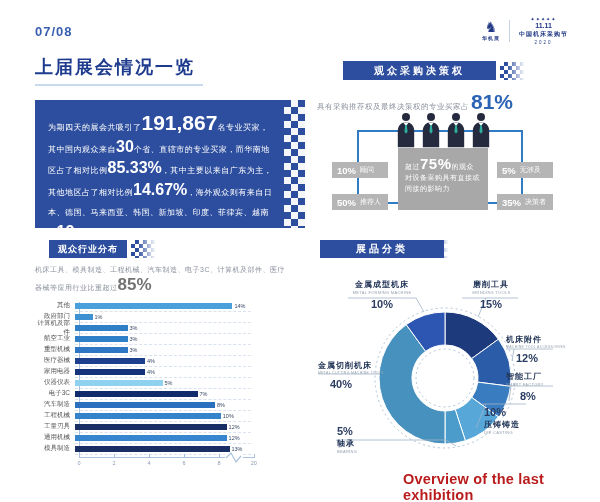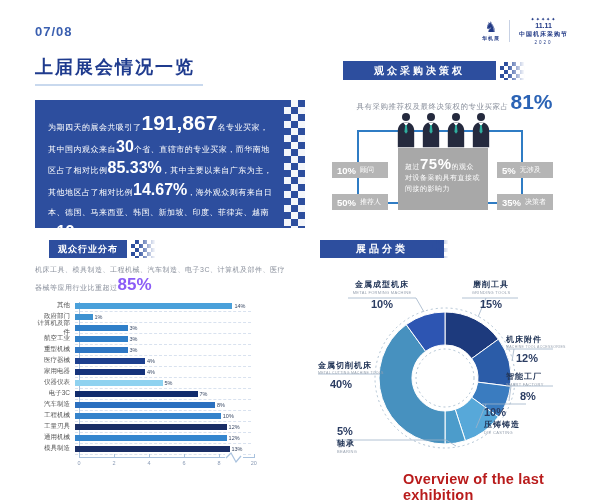--- a/index.html
+++ b/index.html
@@ -41,38 +41,38 @@
   #head-exhibits { left:320px; top:240px; width:124px; height:18px; font-size:10px; line-height:18px; letter-spacing:3px; }
   .head-checker { position:absolute; width:26px; height:18px;
      background:repeating-conic-gradient(#2D4E9E 0 25%, transparent 0 50%); background-size:8px 8px;
      -webkit-mask-image:linear-gradient(90deg,#000 25%,transparent 95%);
      mask-image:linear-gradient(90deg,#000 25%,transparent 95%); }
   #chk-decision { left:500px; top:62px; }
   #chk-industry { left:131px; top:240px; }
   #chk-exhibits { left:424px; top:240px; }
 
   
-  .stat-line { position:absolute; left:317px; top:90px; display:flex; align-items:baseline; gap:2px; width:275px;justify-content:center; }
+  .stat-line { position:absolute; left:317px; top:90px; display:flex; align-items:baseline; gap:2px; width:275px; }
   .stat-line .slabel { font-size:7.5px; color:#8A909C; letter-spacing:0.5px; }
   .stat-line .svalue { font-size:21px; font-weight:700; color:#2B63B5; }
 
   .dline { position:absolute; background:#2F7CC4; z-index:1; }
   .people { position:absolute; left:396px; top:111px; display:flex; gap:5px; z-index:2; }
   .center-box { position:absolute; left:398px; top:148px; width:90px; height:62px; background:#A8A8A8;
                 color:#fff; z-index:3; padding:8px 7px; font-size:7px; line-height:11px; letter-spacing:0.5px; }
   .center-box .cb-big { font-size:15px; font-weight:700; line-height:1; }
   .role { position:absolute; width:56px; height:16px; background:#B5B5B5; color:#fff; z-index:3;
           display:flex; align-items:center; gap:4px; padding:0 5px; }
   .role .rv { font-size:9.5px; font-weight:700; }
   .role .rl { font-size:7px; }
 
   
   .ind-desc { position:absolute; left:35px; top:263px; width:252px; font-size:7px; line-height:13px;
               color:#8A909C; letter-spacing:0.5px; }
-  .ind-desc .dvalue { font-size:17px; font-weight:700; color:#8b5cf6; line-height:1; letter-spacing:0;text-align:center; }
+  .ind-desc .dvalue { font-size:17px; font-weight:700; color:#737373; line-height:1; letter-spacing:0;text-align:center; }
 
   .bchart { position:absolute; left:35px; top:300px; width:226px; }
   .yline  { position:absolute; left:44px; top:2px; width:1px; height:153px; background:#A9C2DE; }
   .brow   { display:flex; align-items:center; height:11px; }
   .blabel { width:40px; text-align:right; font-size:6.5px; color:#555; padding-right:5px; flex:none; }
   .btrack { position:relative; width:176px; height:11px; display:flex; align-items:center; }
   .btrack::after { content:""; position:absolute; left:0; right:0; top:100%; border-top:1px dashed #D9E2EF; }
   .bfill  { height:6px; flex:none; }
   .bval   { font-size:5.5px; color:#3A4A66; margin-left:2px; }
   .baxis  { position:relative; margin-left:44px; width:176px; height:14px;

